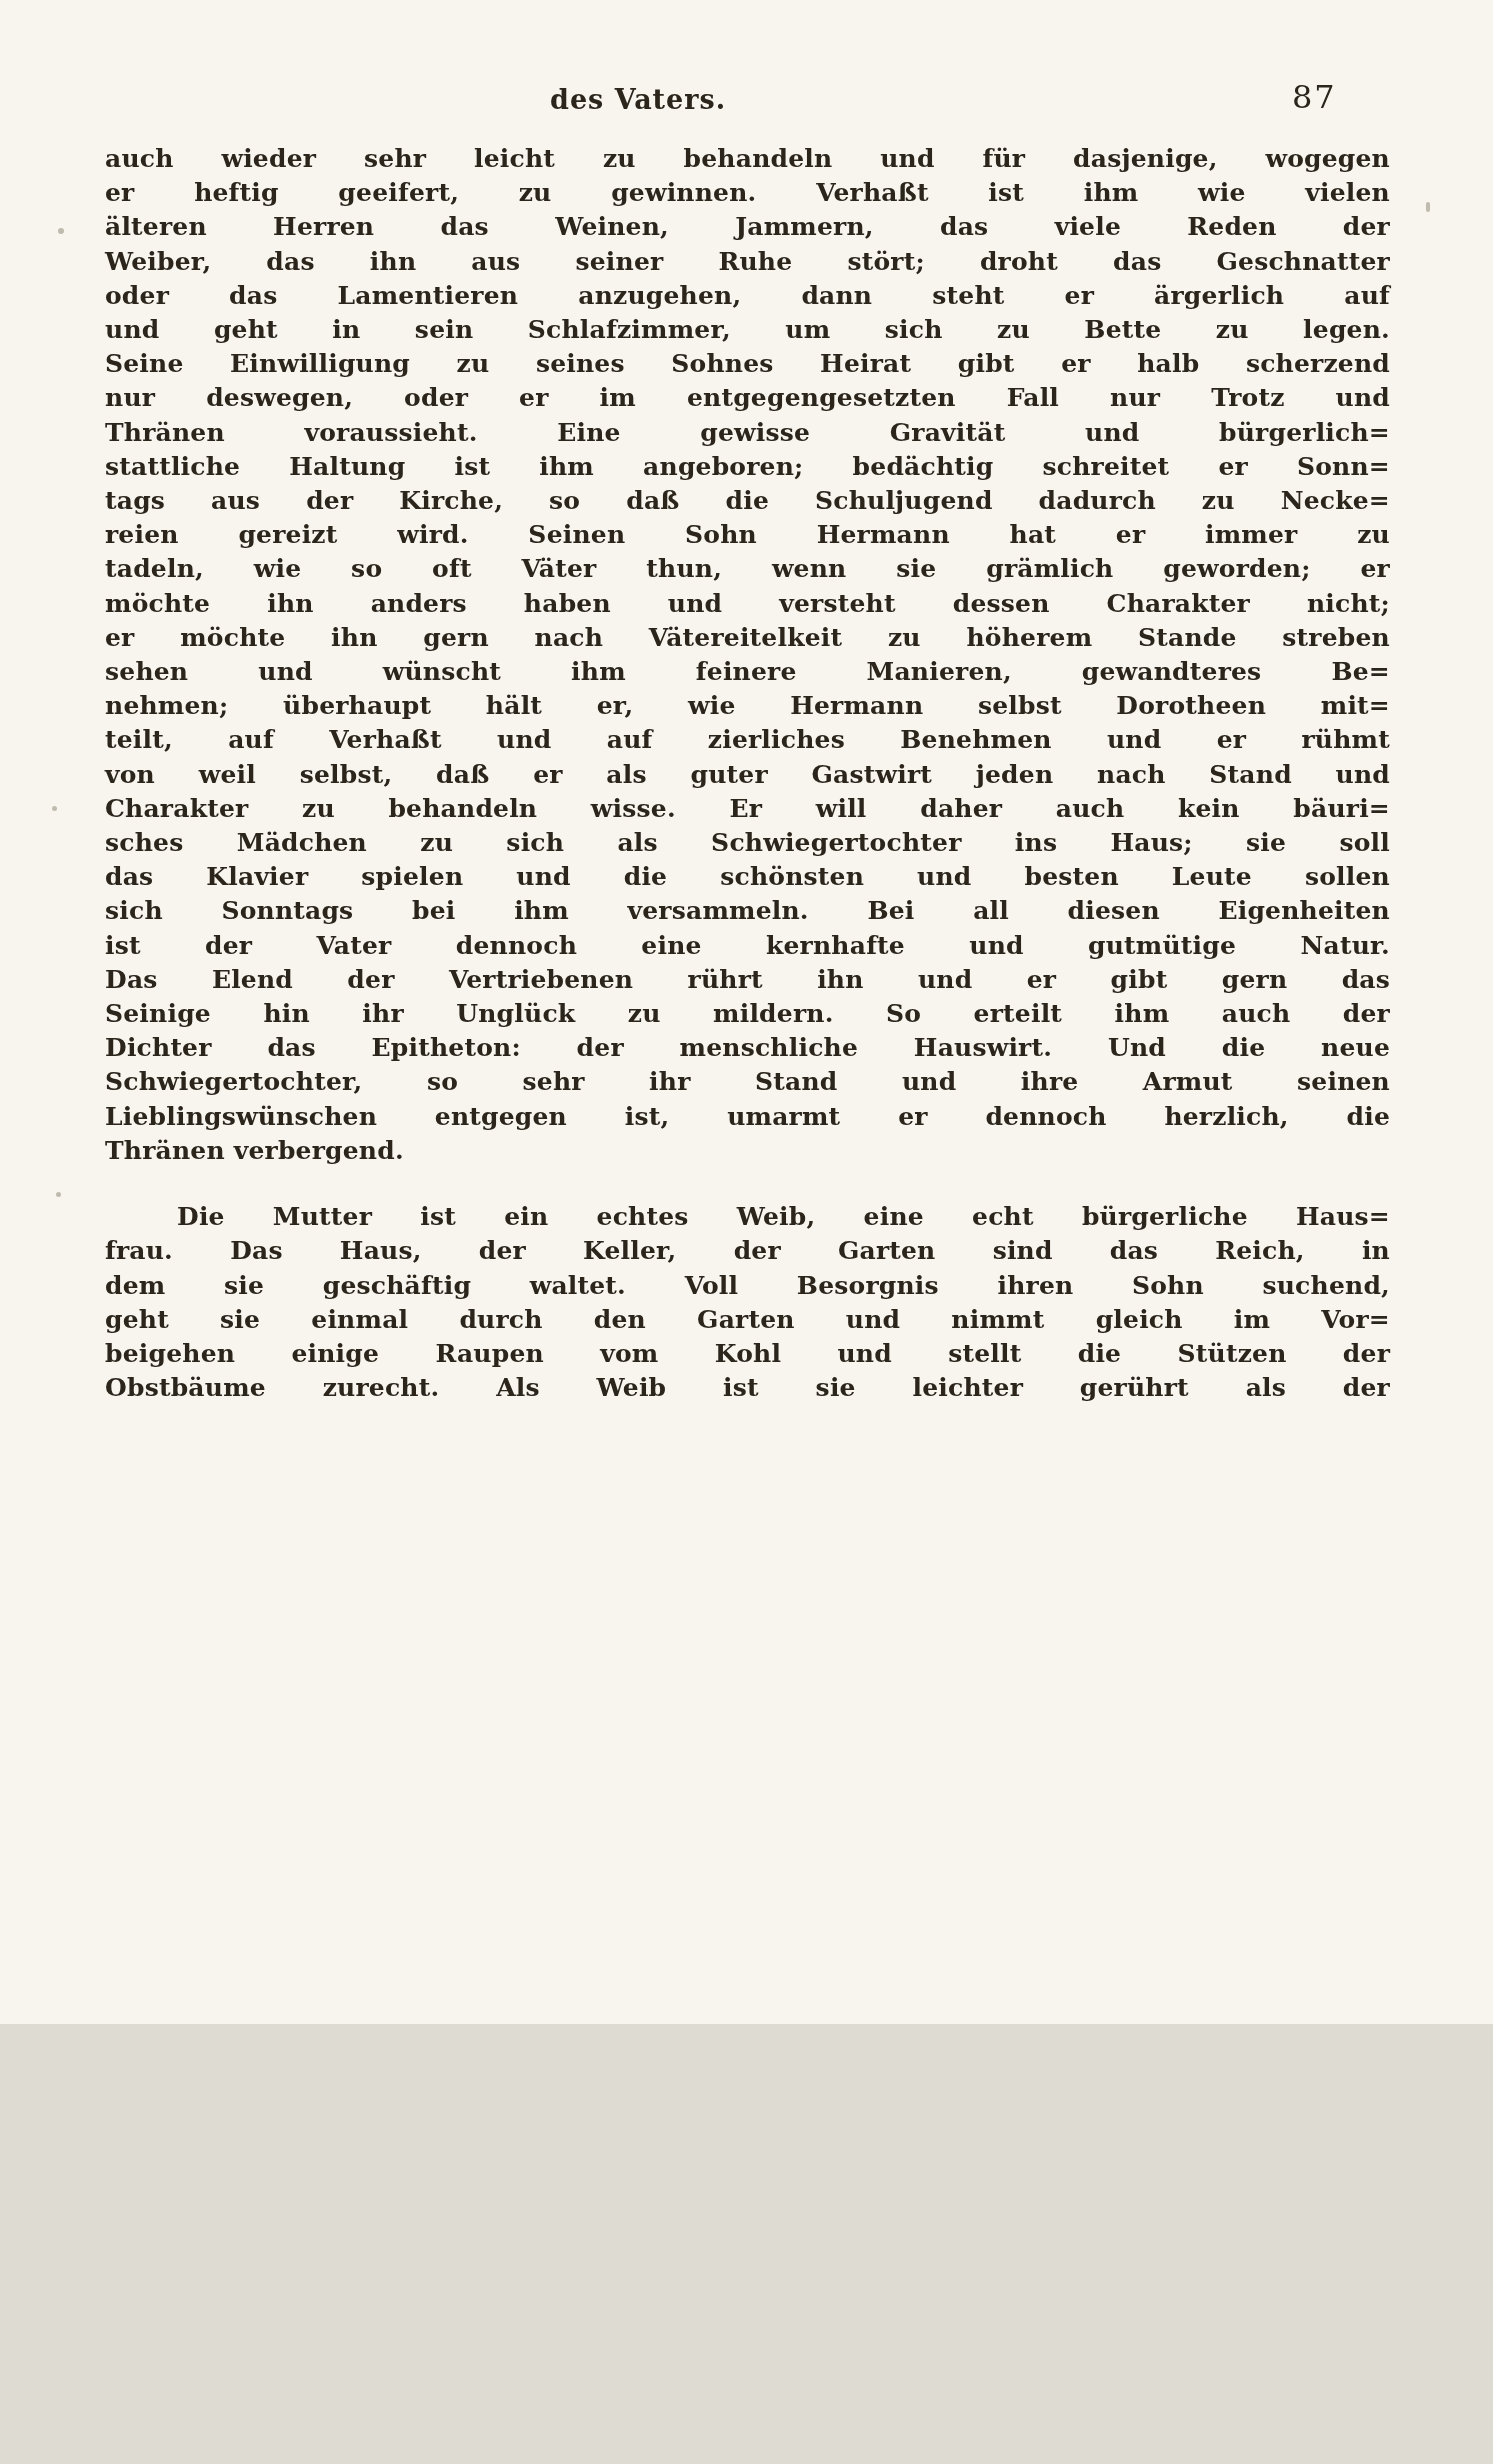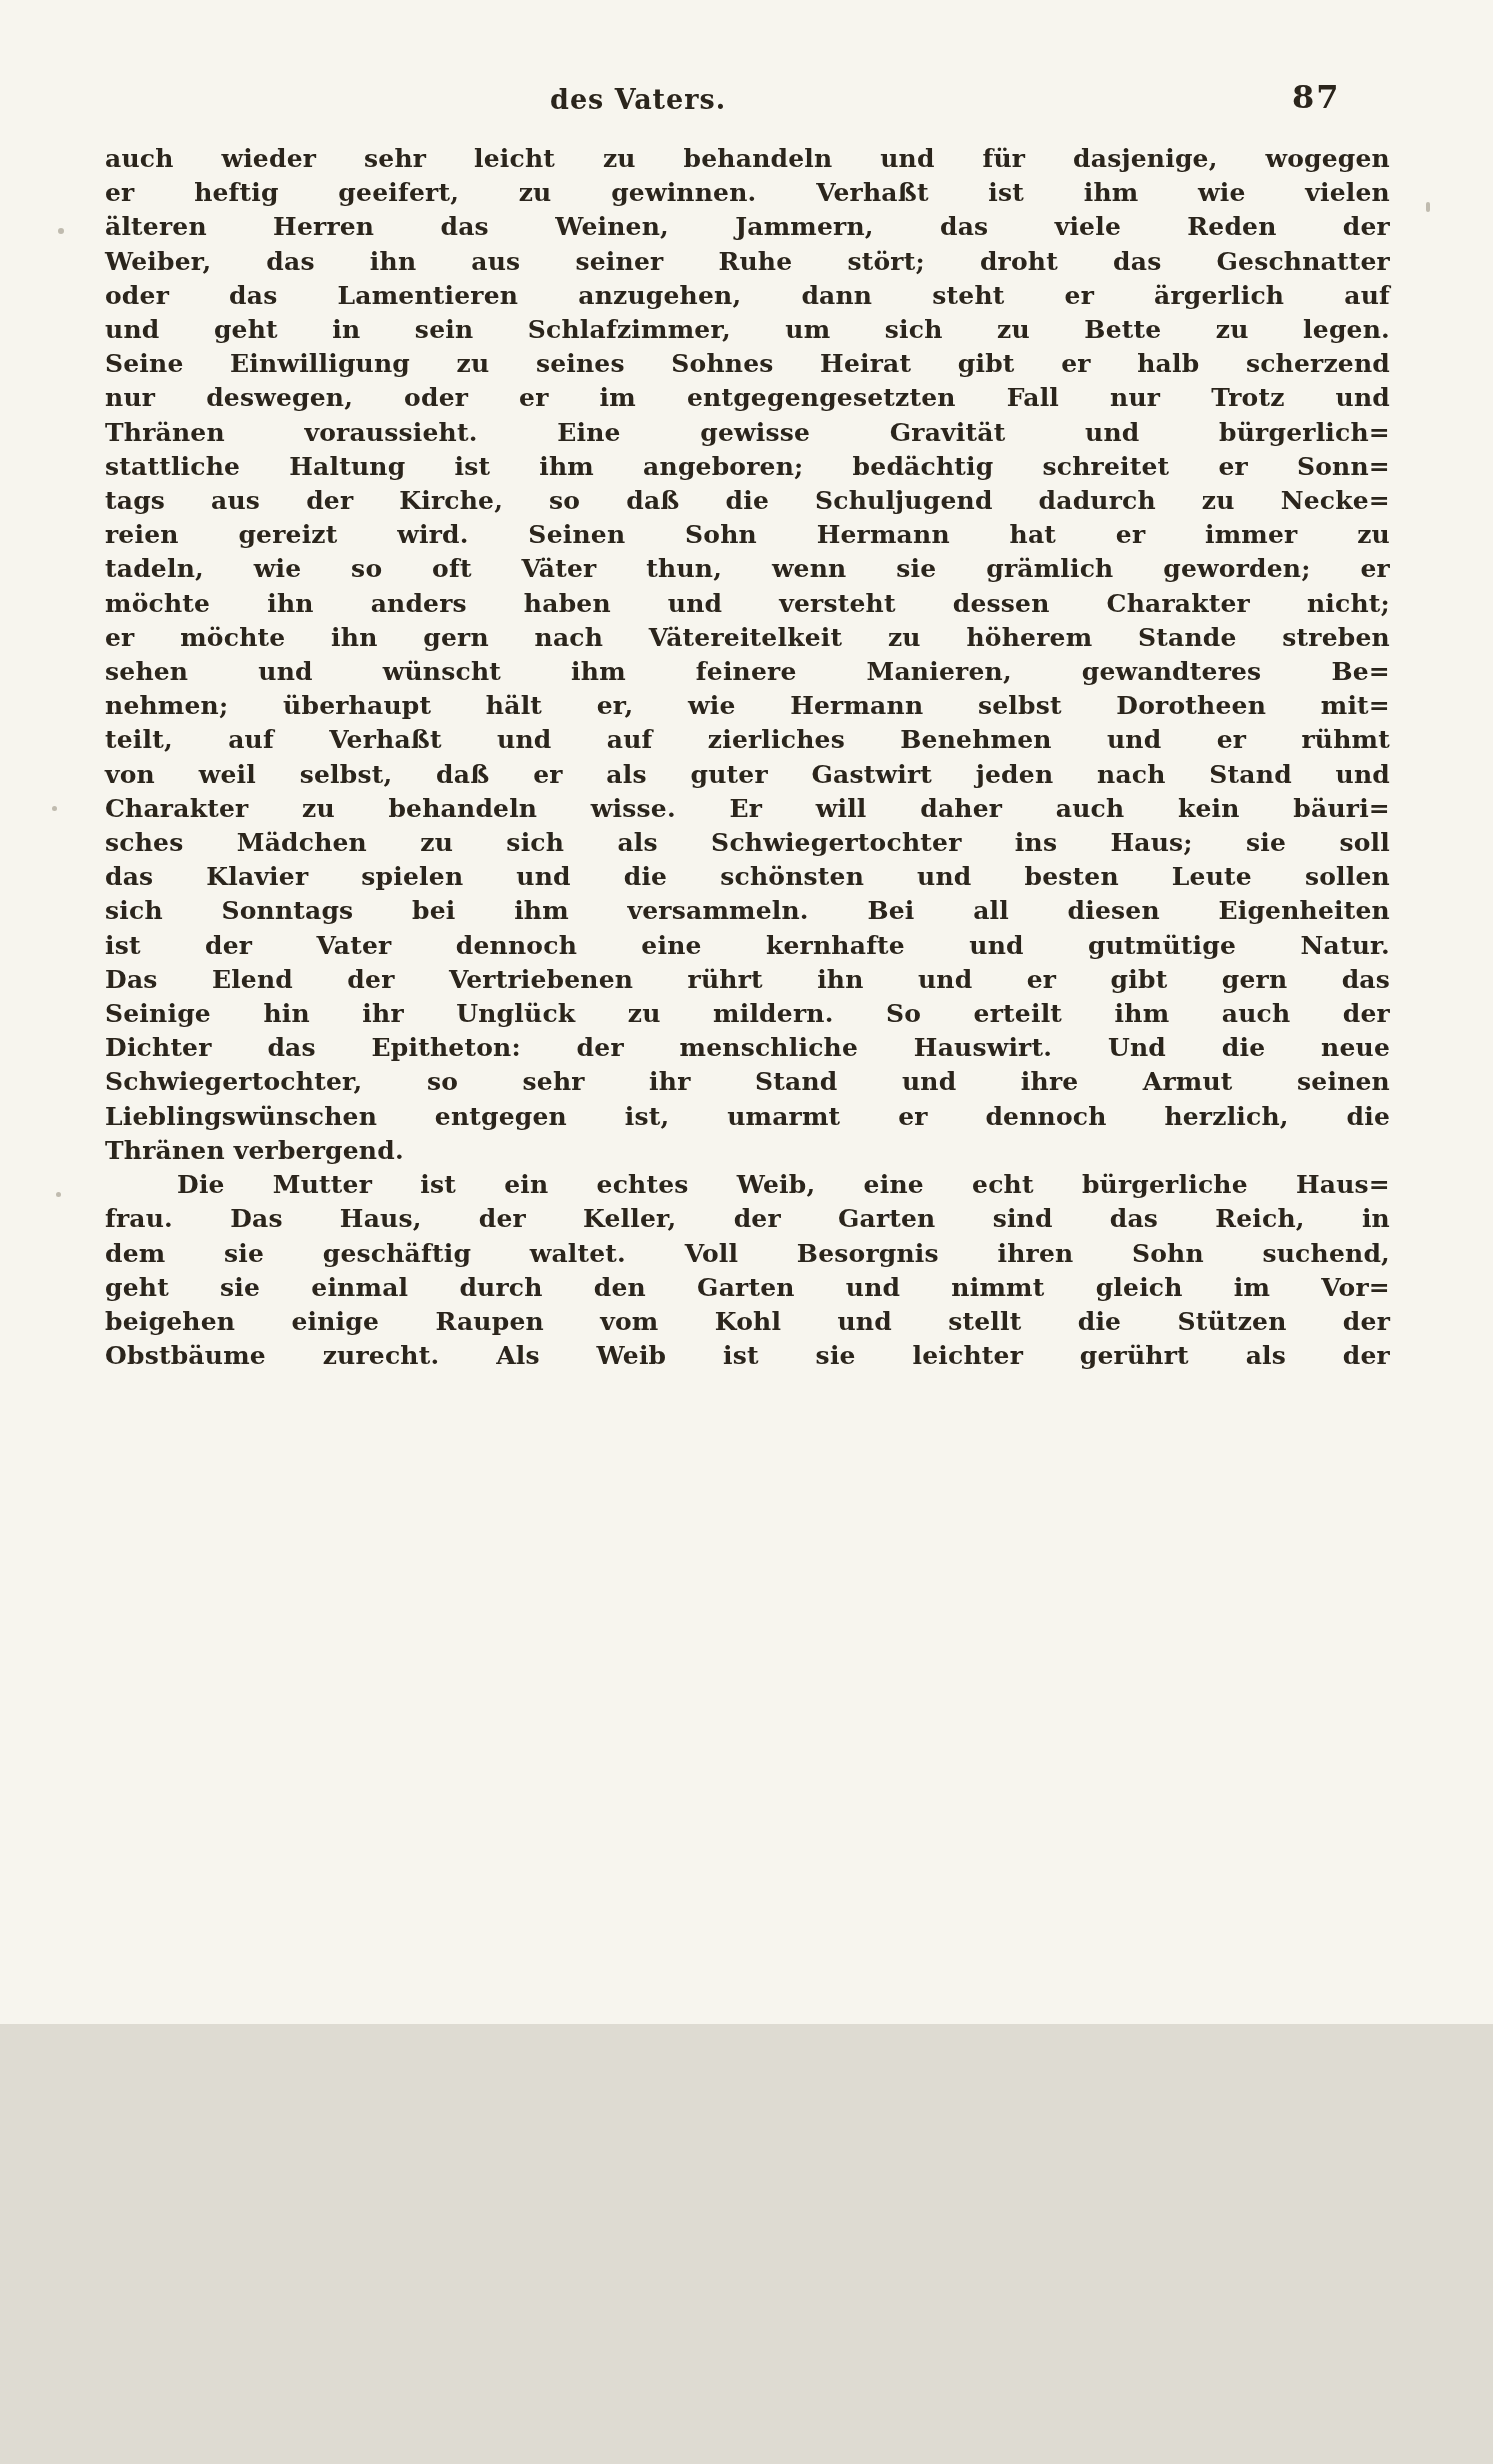--- a/index.html
+++ b/index.html
@@ -22,40 +22,40 @@
     top: 84px;
     font-size: 27px;
     font-weight: bold;
     letter-spacing: 1px;
   }
   .page-number {
     position: absolute;
     left: 1292px;
     top: 78px;
     font-size: 32px;
-    font-weight: bold;
+    font-weight: normal;
     letter-spacing: 2px;
   }
   .text-block {
     position: absolute;
     left: 105px;
     top: 142px;
     width: 1285px;
   }
   .paragraph { margin: 0; padding: 0; }
   .line {
     font-size: 25px;
     font-weight: bold;
     line-height: 34.2px;
     letter-spacing: 0.2px;
     text-align: justify;
     text-align-last: justify;
   }
   .line.no-justify { text-align-last: left; }
-  .line.indent { text-indent: 72px; }
+  .line.indent { text-indent: 72px; margin-top: 32px; }
   .speck {
     position: absolute;
     background: #8a8270;
     border-radius: 50%;
     opacity: 0.5;
   }
 </style>
 </head>
 <body>
 

